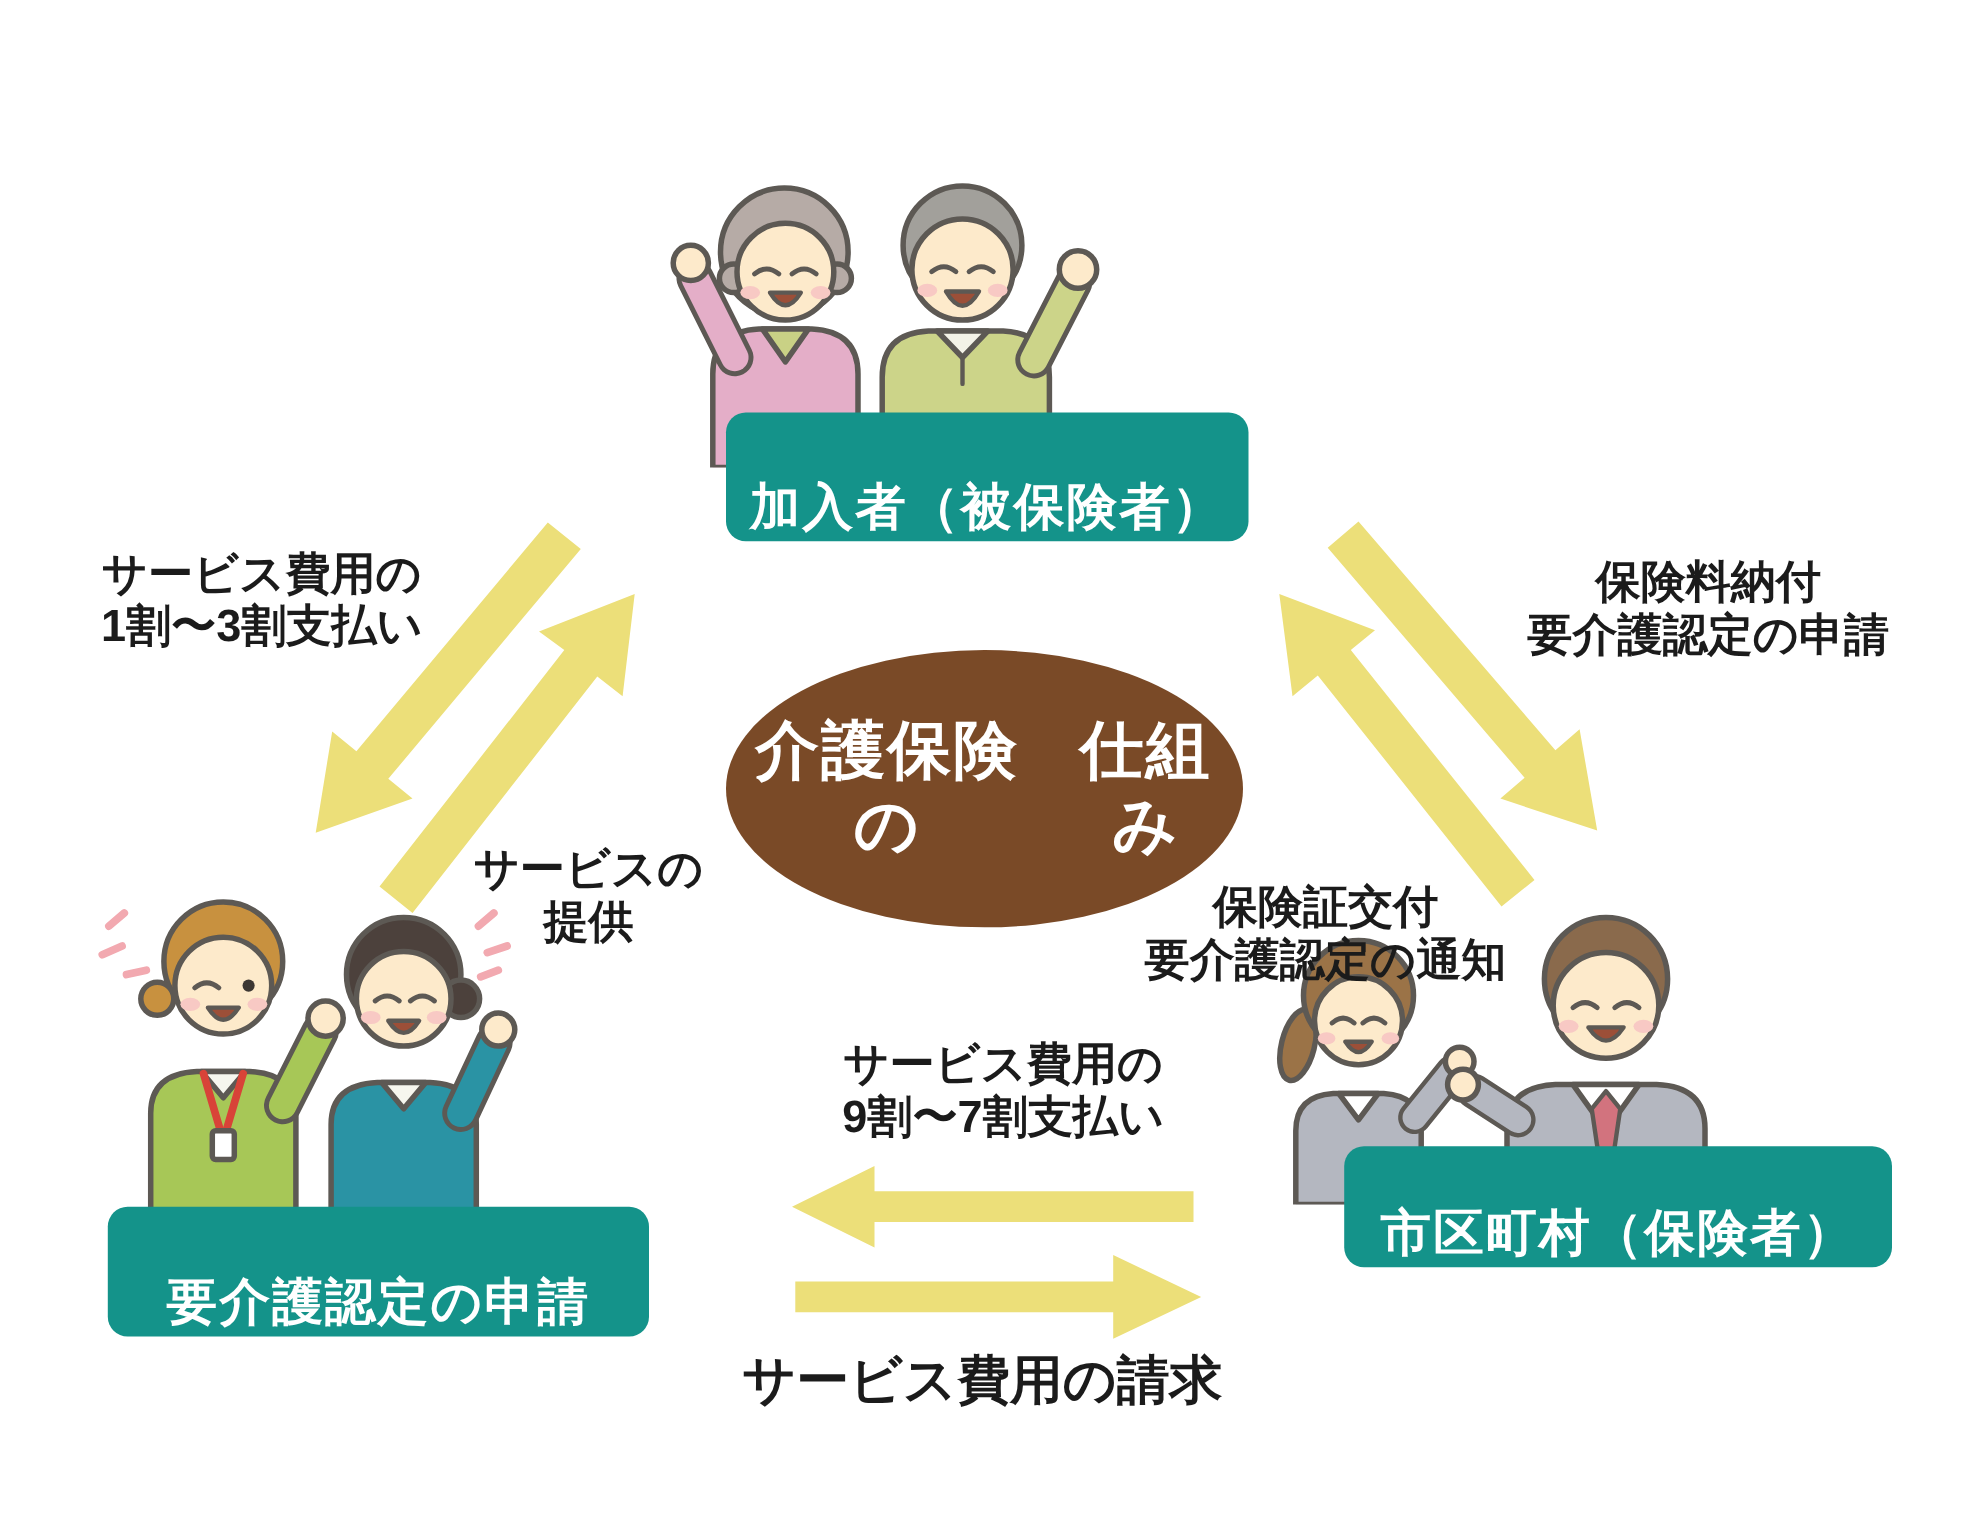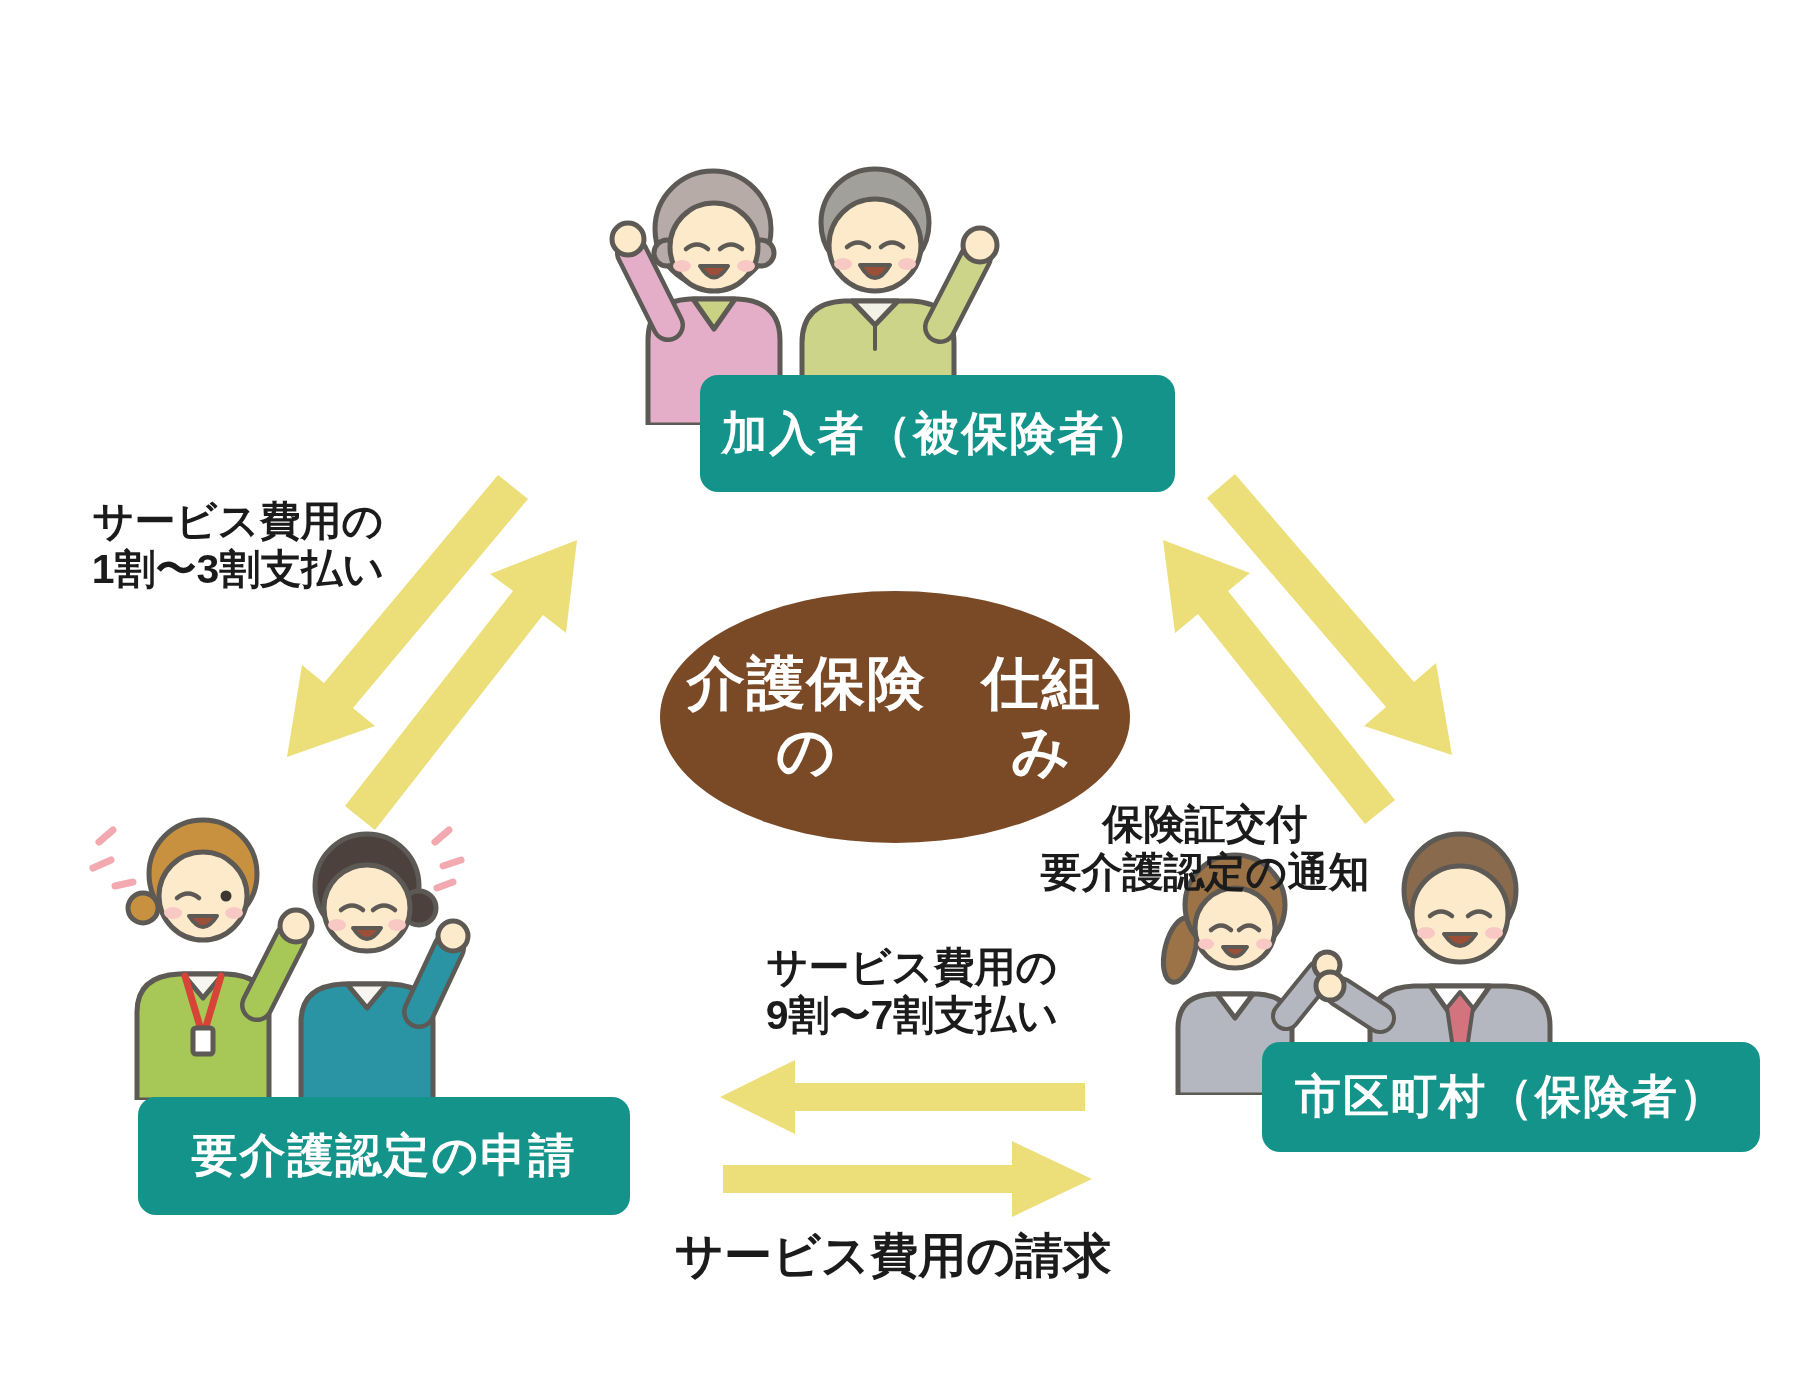--- a/index.html
+++ b/index.html
@@ -11,22 +11,22 @@
   .arrows{z-index:1;}
   .people{position:absolute;z-index:2;}
   .ellipse{
     position:absolute;left:660px;top:591px;width:470px;height:252px;z-index:2;
     background:#7a4a27;border-radius:50%;
     display:flex;flex-direction:row;align-items:center;justify-content:center;
     color:#ffffff;font-weight:bold;font-size:58px;line-height:68px;letter-spacing:2px;text-align:center;
   }
   .node{
     position:absolute;z-index:3;background:#14938a;border-radius:18px;
-    display:flex;align-items:center;justify-content:center;
-    color:#ffffff;font-weight:bold;font-size:46px;letter-spacing:2px;white-space:nowrap;margin-left:40px;
+    display:flex;align-items:flex-end;justify-content:center;
+    color:#ffffff;font-weight:bold;font-size:46px;letter-spacing:2px;white-space:nowrap;
   }
   .node-insured{left:660px;top:375px;width:475px;height:117px;}
   .node-provider{left:98px;top:1097px;width:492px;height:118px;}
   .node-municipality{left:1222px;top:1042px;width:498px;height:110px;}
   .flow-label{
     position:absolute;z-index:4;color:#1b1b1b;font-weight:bold;text-align:center;
     font-size:41px;line-height:48px;white-space:nowrap;transform:translateX(-50%);
   }
   .lbl-pay13{left:238px;top:497px;}
   .lbl-serv{left:535px;top:766px;}
@@ -187,20 +187,28 @@
     <span>要介護認定の申請</span>
   </div>
   <div class="node node-municipality">
     <span>市区町村（保険者）</span>
   </div>
 
   <div class="flow-label lbl-pay13">
     <div>サービス費用の</div>
     <div>1割〜3割支払い</div>
   </div>
+  <div class="flow-label lbl-serv">
+    <div>サービスの</div>
+    <div>提供</div>
+  </div>
+  <div class="flow-label lbl-prem">
+    <div>保険料納付</div>
+    <div>要介護認定の申請</div>
+  </div>
   <div class="flow-label lbl-cert">
     <div>保険証交付</div>
     <div>要介護認定の通知</div>
   </div>
   <div class="flow-label lbl-pay97">
     <div>サービス費用の</div>
     <div>9割〜7割支払い</div>
   </div>
   <div class="flow-label lbl-bill">
     <div>サービス費用の請求</div>

